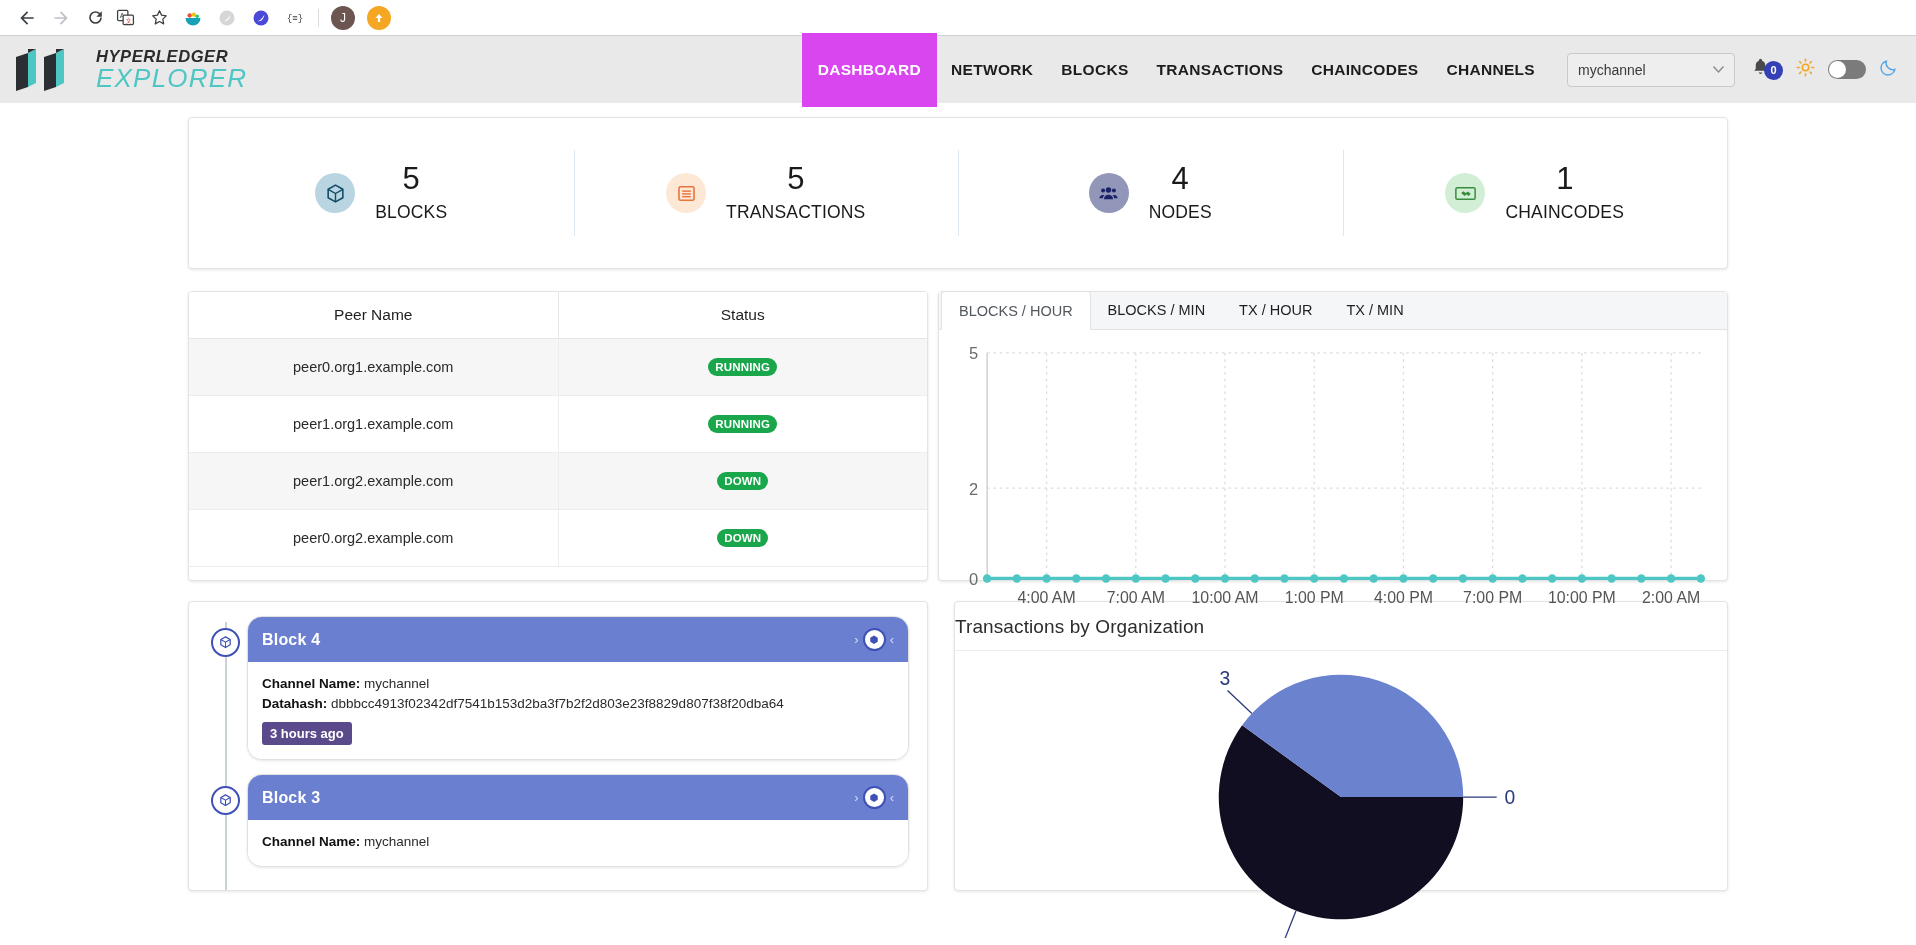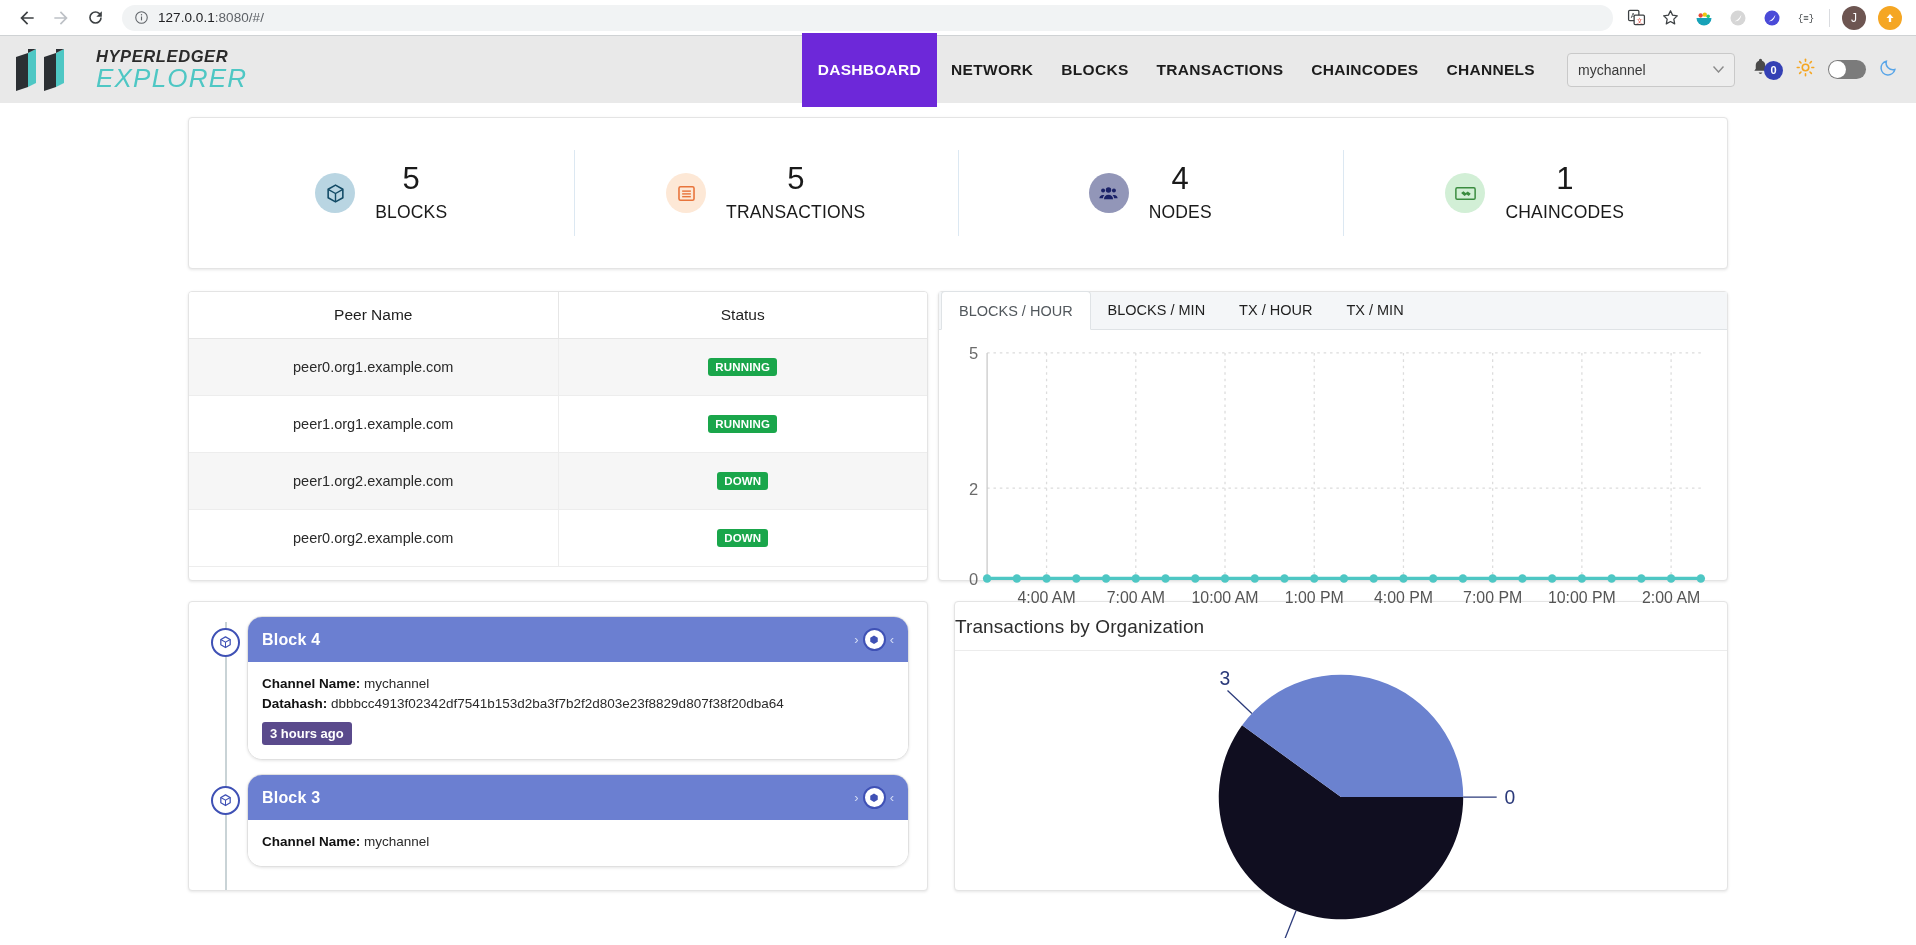--- a/index.html
+++ b/index.html
@@ -92,21 +92,21 @@
     margin-left: auto;
     gap: 0px;
   }
   .nav-item {
     font-size: 15.5px; font-weight: bold;
     color: #1c1c1c; letter-spacing: 0.3px;
     padding: 12px 14px;
     white-space: nowrap;
   }
   .nav-item.active {
-    background: #6d28d9;
+    background: #d946ef;
     color: #ffffff;
     padding: 28px 16px;
   }
   .channel-select {
     margin-left: 18px;
     width: 168px; height: 34px;
     background: #eeeeee;
     border: 1px solid #c9c9c9;
     border-radius: 4px;
     display: flex; align-items: center;
@@ -202,21 +202,21 @@
     border-bottom: 1px solid #ededed;
   }
   .peer-table td.c1 { border-right: 1px solid #ededed; }
   .peer-table tbody tr:nth-child(odd) { background: #f6f6f6; }
   .peer-table tbody tr:nth-child(even) { background: #ffffff; }
   .badge {
     display: inline-block;
     background: #1aa64b;
     color: #ffffff;
     font-size: 11.5px; font-weight: bold;
-    padding: 3px 7px; border-radius: 3px;
+    padding: 3px 7px; border-radius: 9px;
     letter-spacing: 0.2px;
   }
 
   .chart-card { flex: 1 1 auto; height: 290px; display: flex; flex-direction: column; }
   .chart-tabs {
     display: flex; align-items: flex-end;
     background: #f4f6f8;
     border-bottom: 1px solid #dfe3e6;
     height: 38px;
     padding-left: 2px;
@@ -315,28 +315,20 @@
     <svg width="20" height="20" viewBox="0 0 24 24">
       <path d="M4 11h12.2l-5.6-5.6L12 4l8 8-8 8-1.4-1.4 5.6-5.6H4z" fill="#bdc1c6"></path>
     </svg>
   </div>
   <div class="nav-btn">
     <svg width="19" height="19" viewBox="0 0 24 24">
       <path d="M17.65 6.35A7.95 7.95 0 0012 4a8 8 0 108 8h-2a6 6 0 11-6-6c1.66 0 3.14.69 4.22 1.78L13 11h7V4z" fill="#3c4043"></path>
     </svg>
   </div>
 
-  <div class="omnibox">
-    <svg width="15" height="15" viewBox="0 0 24 24">
-      <circle cx="12" cy="12" r="9.2" fill="none" stroke="#5f6368" stroke-width="1.7"></circle>
-      <rect x="11.1" y="10.4" width="1.8" height="6.2" fill="#5f6368"></rect>
-      <circle cx="12" cy="7.6" r="1.1" fill="#5f6368"></circle>
-    </svg>
-    <span class="omnibox-url"><span>127.0.0.1</span><span class="dim">:8080/#/</span></span>
-  </div>
 
   <div class="chrome-icons">
     <div class="chrome-icon">
       <svg width="19" height="19" viewBox="0 0 24 24">
         <rect x="2" y="3" width="13" height="13" rx="1.5" fill="none" stroke="#3c4043" stroke-width="1.6"></rect>
         <text x="4.6" y="13" font-size="9" fill="#3c4043" font-family="Liberation Sans, sans-serif">A</text>
         <rect x="9" y="9" width="13" height="12" rx="1.5" fill="#fff" stroke="#3c4043" stroke-width="1.6"></rect>
         <text x="12" y="18.5" font-size="8" fill="#d93025" font-family="Liberation Sans, sans-serif">文</text>
       </svg>
     </div>

